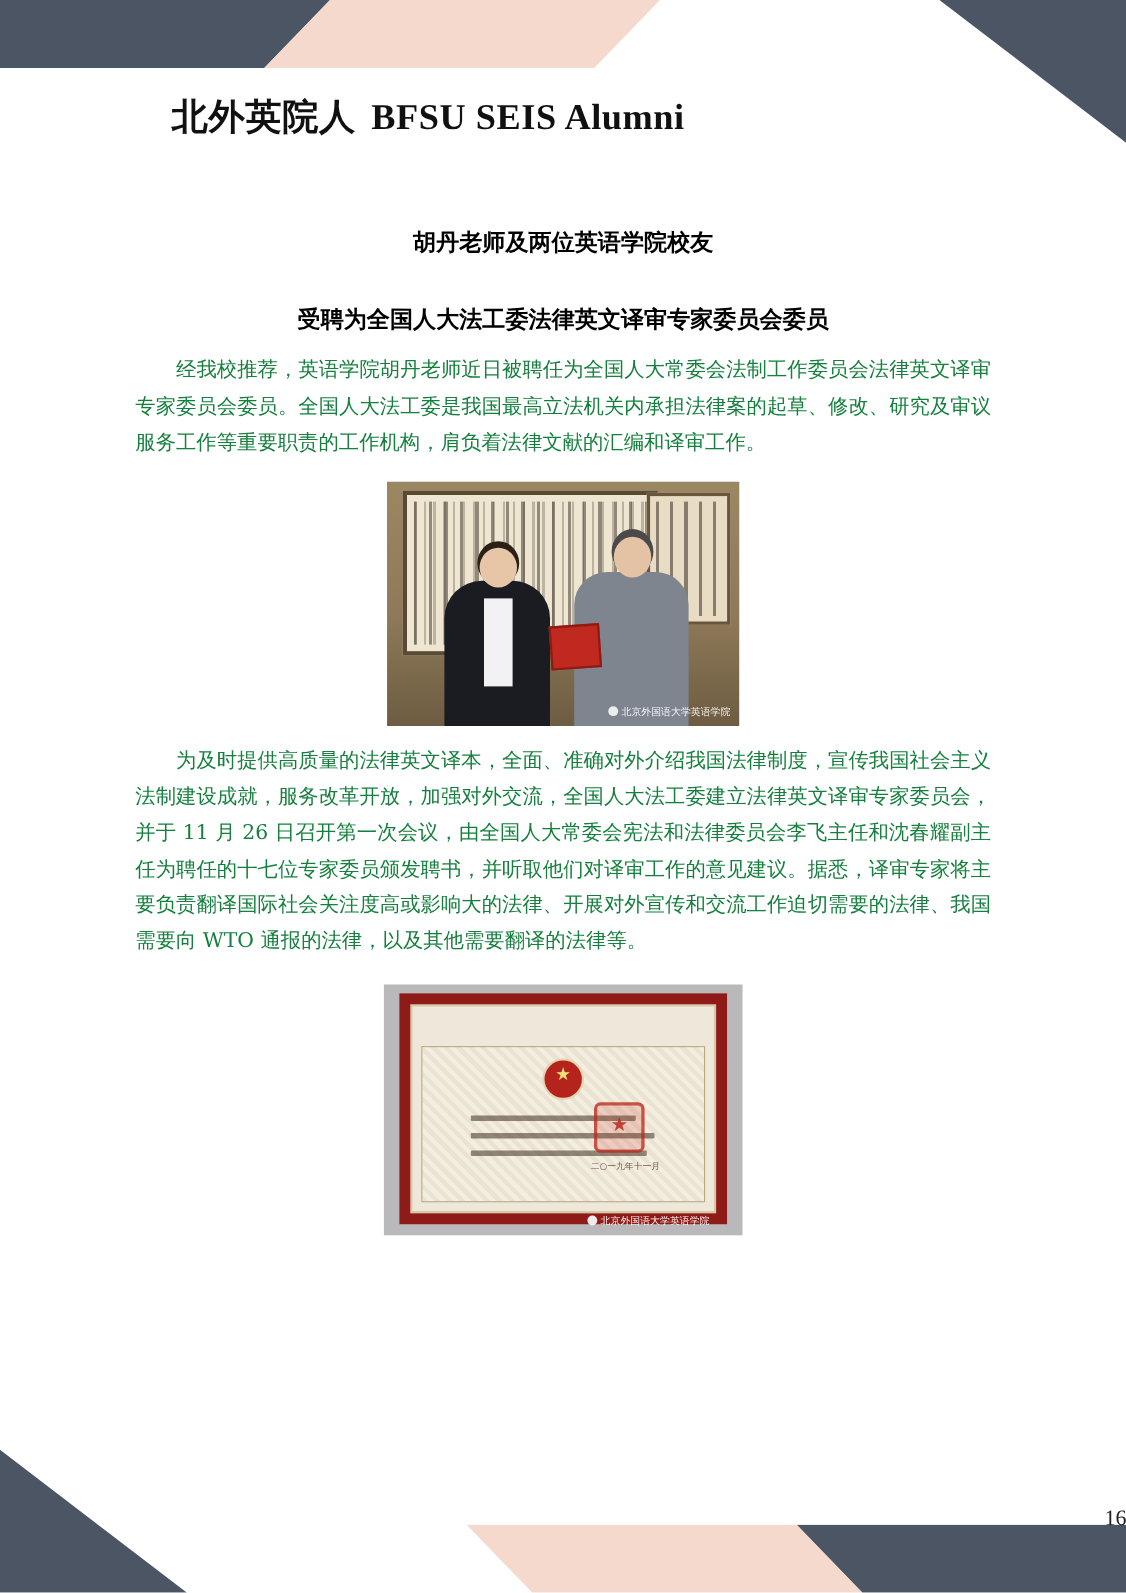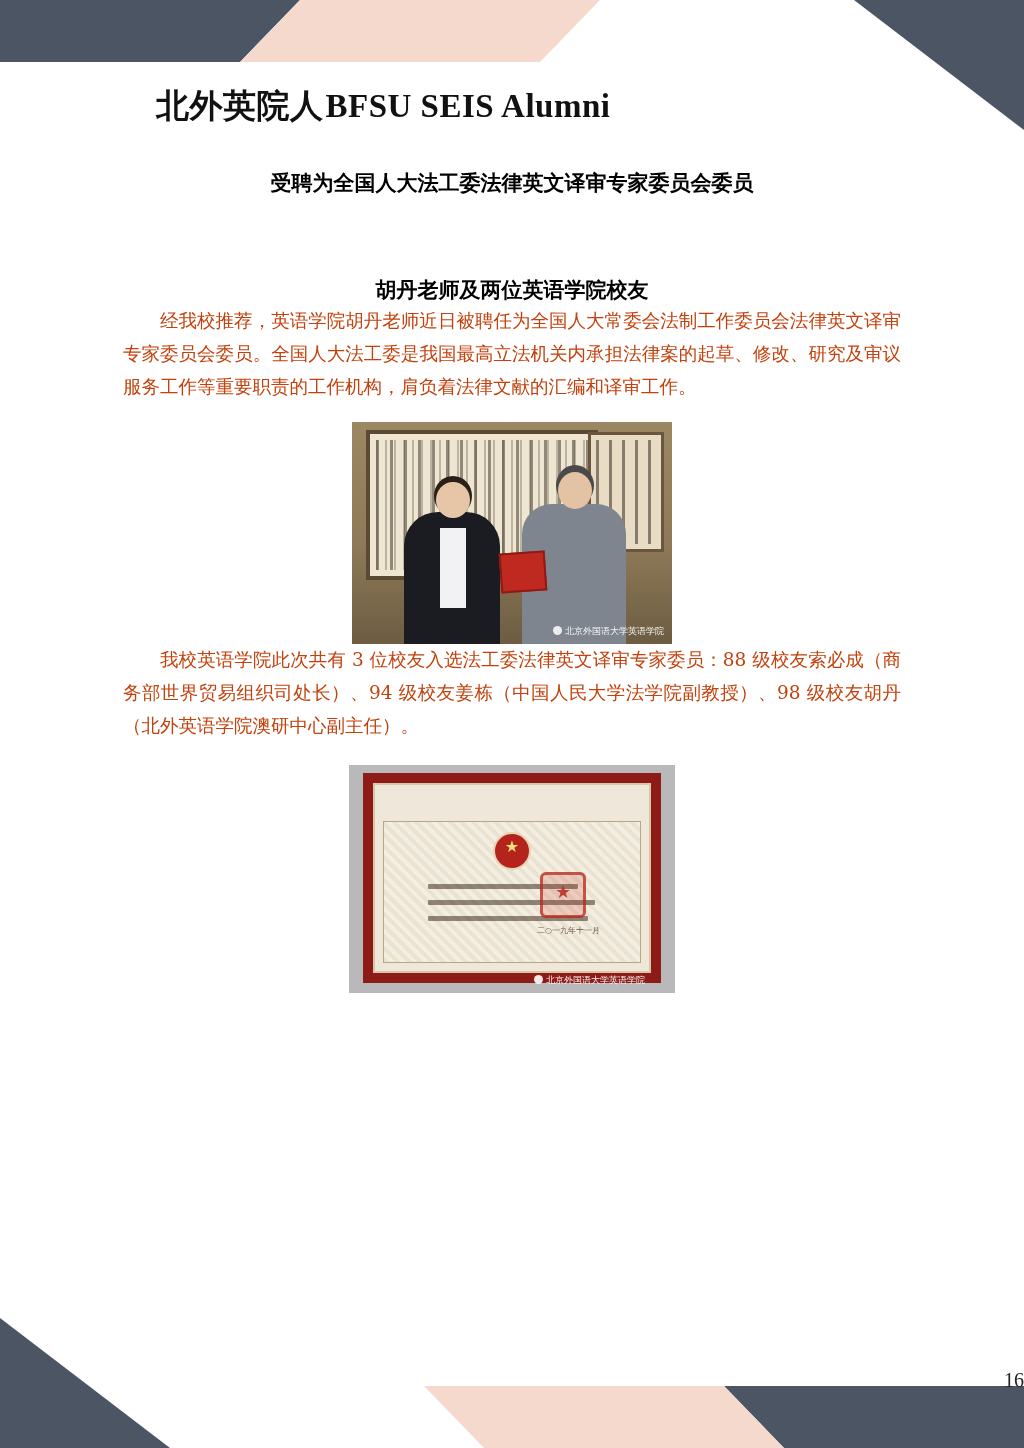--- a/index.html
+++ b/index.html
@@ -64,40 +64,40 @@
 
   .masthead {
     margin-top: 22px;
     font-size: 33px;
     font-weight: bold;
     color: #111;
     letter-spacing: 0.5px;
     white-space: nowrap;
   }
   .masthead .cn { font-family: "DejaVu Serif", serif; font-weight: bold; margin-left: 33px; }
-  .masthead .en { font-family: "Liberation Serif", serif; font-weight: bold; margin-left: 2px; }
+  .masthead .en { font-family: "Liberation Serif", serif; font-weight: bold; margin-left: 14px; }
 
   .headline {
     text-align: center;
     font-family: "DejaVu Serif", serif;
     font-weight: bold;
     font-size: 21px;
     color: #000;
     line-height: 1.5;
   }
   .headline.l1 { margin-top: 75px; }
   .headline.l2 { margin-top: 38px; }
 
   p.body {
-    margin: 0 0 0 0;
+    margin: 16px 0 0 0;
     font-size: 18.5px;
     line-height: 1.78;
     text-align: justify;
     text-justify: inter-ideograph;
-    color: #c2410c;
+    color: #15803d;
     font-family: "DejaVu Serif", serif;
     text-indent: 2em;
   }
 
   
   .figure {
     display: flex;
     justify-content: center;
     margin-top: 18px;
   }
@@ -314,39 +314,39 @@
 <div class="corner br-dark"></div>
 <div class="corner br-pink"></div>
 <div class="corner bl-dark"></div>
 
 <div class="page">
 
   <div class="masthead">
     <span class="cn">北外英院人</span><span class="en">BFSU SEIS Alumni</span>
   </div>
 
+  <div class="headline l1">胡丹老师及两位英语学院校友</div>
   <div class="headline l2">受聘为全国人大法工委法律英文译审专家委员会委员</div>
-  <div class="headline l1">胡丹老师及两位英语学院校友</div>
 
   <p class="body">经我校推荐，英语学院胡丹老师近日被聘任为全国人大常委会法制工作委员会法律英文译审专家委员会委员。全国人大法工委是我国最高立法机关内承担法律案的起草、修改、研究及审议服务工作等重要职责的工作机构，肩负着法律文献的汇编和译审工作。</p>
 
   <div class="figure">
     <div class="photo1">
       <div class="wall"></div>
       <div class="scroll-frame"></div>
       <div class="scroll2"></div>
       <div class="woman"></div>
       <div class="man"></div>
       <div class="cert"></div>
       <div class="watermark"><span class="wm-dot"></span><span>北京外国语大学英语学院</span></div>
     </div>
   </div>
 
-
-  <p class="body">我校英语学院此次共有 3 位校友入选法工委法律英文译审专家委员：88 级校友索必成（商务部世界贸易组织司处长）、94 级校友姜栋（中国人民大学法学院副教授）、98 级校友胡丹（北外英语学院澳研中心副主任）。</p>
+  <p class="body">为及时提供高质量的法律英文译本，全面、准确对外介绍我国法律制度，宣传我国社会主义法制建设成就，服务改革开放，加强对外交流，全国人大法工委建立法律英文译审专家委员会，并于 11 月 26 日召开第一次会议，由全国人大常委会宪法和法律委员会李飞主任和沈春耀副主任为聘任的十七位专家委员颁发聘书，并听取他们对译审工作的意见建议。据悉，译审专家将主要负责翻译国际社会关注度高或影响大的法律、开展对外宣传和交流工作迫切需要的法律、我国需要向 WTO 通报的法律，以及其他需要翻译的法律等。</p>
+
 
   <div class="figure2">
     <div class="photo2">
       <div class="cert-outer">
         <div class="cert-inner">
           <div class="emblem"></div>
           <div class="lines">
             <div></div>
             <div></div>
             <div></div>

